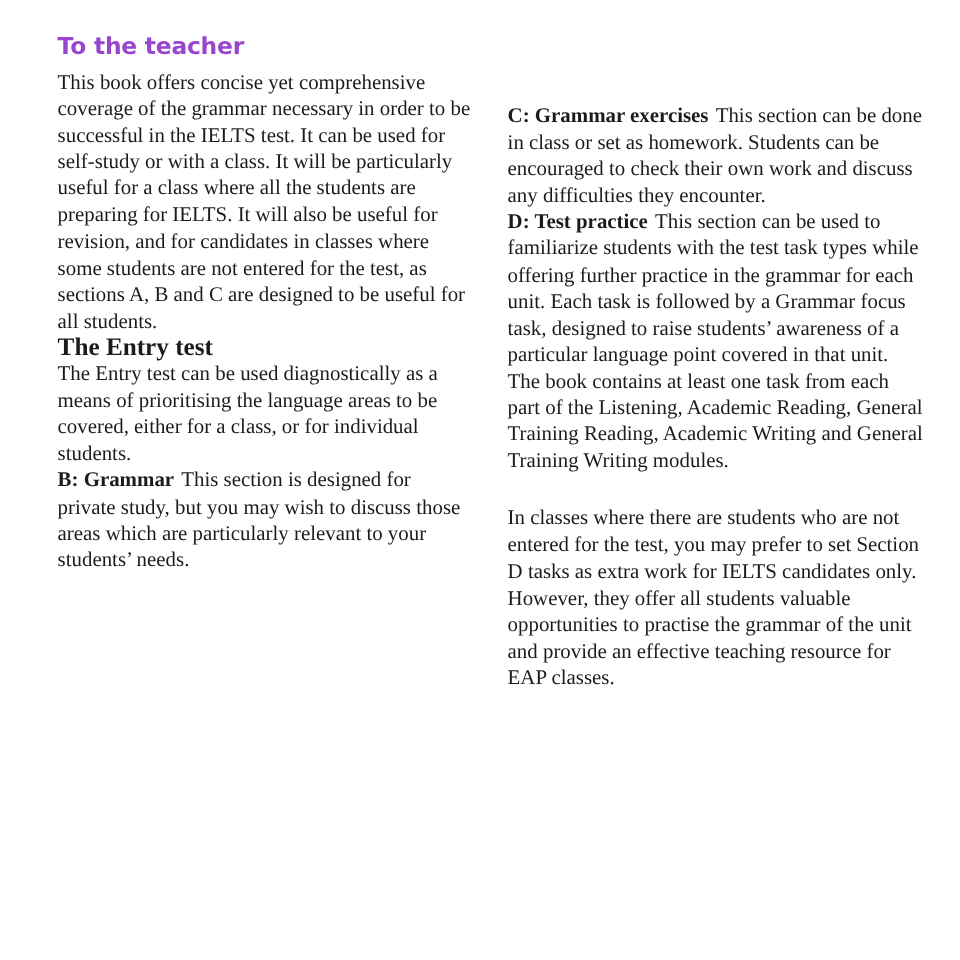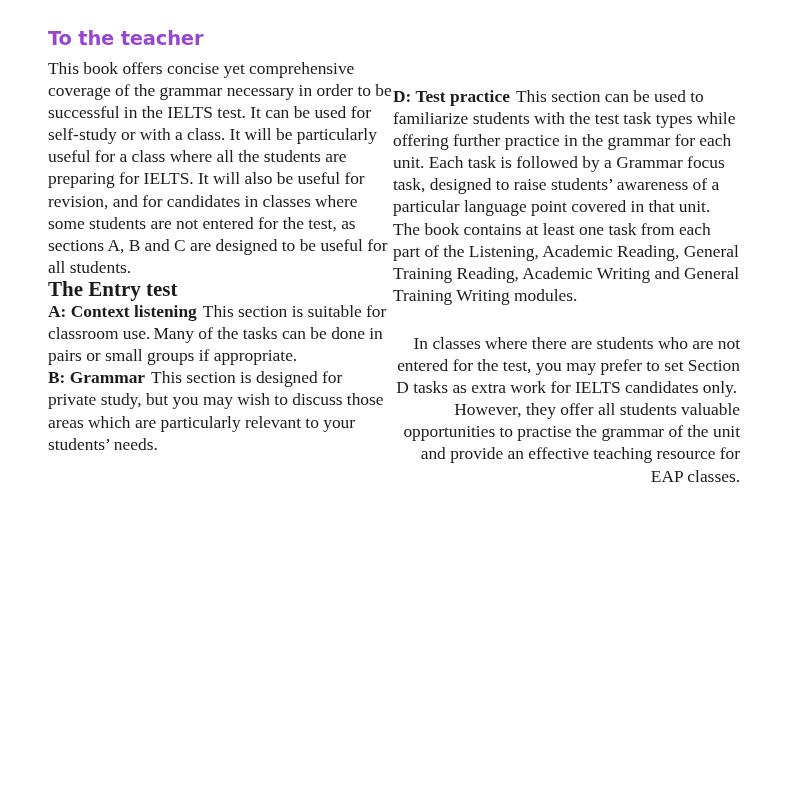--- a/index.html
+++ b/index.html
@@ -18,20 +18,21 @@
   .page {
     position: relative;
     width: 800px;
     height: 592px;
     box-sizing: border-box;
     padding: 28px 22px 0 48px;
   }
 
   .columns {
     display: flex;
+    gap: 30px;
     align-items: flex-start;
   }
 
   .col {
     width: 345px;
     flex: 0 0 345px;
   }
   .col.right {
     width: 347px;
     flex: 0 0 347px;
@@ -59,21 +60,20 @@
 
   p.body + p.body {
   }
 
   p.body.tight {
     margin-top: 0;
   }
 
   p.body.wide-gap {
     margin-top: 26px;
-    text-align: right;
   }
 
   .subhead {
     font-weight: bold;
     display: block;
     font-size: 21px;
     line-height: 22.1px;
   }
 
   .runin {
@@ -97,35 +97,35 @@
 
   <h1 class="page-title">To the teacher</h1>
 
   <div class="columns">
 
     <div class="col left">
 
       <p class="body tight">This book offers concise yet comprehensive coverage of the grammar necessary in order to be successful in the IELTS test. It can be used for self-study or with a class. It will be particularly useful for a class where all the students are preparing for IELTS. It will also be useful for revision, and for candidates in classes where some students are not entered for the test, as sections A, B and C are designed to be useful for all students.</p>
 
       <p class="body">
-        <span class="subhead">The Entry test</span>
+        <span class="subhead">The Entry test</span><span>The Entry test can be used diagnostically as a means of prioritising the language areas to be covered, either for a class, or for individual students.</span>
       </p>
 
-      <p class="body">
-        <span class="runin">A: Context listening</span><span class="gap"></span><span>This section is suitable for classroom use.</span><span class="sgap"></span><span>Many of the tasks can be done in pairs or small groups if appropriate.</span>
-      </p>
 
       <p class="body">
         <span class="runin">B: Grammar</span><span class="gap"></span><span>This section is designed for private study, but you may wish to discuss those areas which are particularly relevant to your students’ needs.</span>
       </p>
 
     </div>
 
     <div class="col right">
 
+      <p class="body tight">
+        <span class="runin">C: Grammar exercises</span><span class="gap"></span><span>This section can be done in class or set as homework. Students can be encouraged to check their own work and discuss any difficulties they encounter.</span>
+      </p>
 
       <p class="body">
         <span class="runin">D: Test practice</span><span class="gap"></span><span>This section can be used to familiarize students with the test task types while offering further practice in the grammar for each unit. Each task is followed by a Grammar focus task, designed to raise students’ awareness of a particular language point covered in that unit. The book contains at least one task from each part of the Listening, Academic Reading, General Training Reading, Academic Writing and General Training Writing modules.</span>
       </p>
 
       <p class="body wide-gap">
         <span>In classes where there are students who are not entered for the test, you may prefer to set Section D tasks as extra work for IELTS candidates only.</span><span class="sgap"></span><span>However, they offer all students valuable opportunities to practise the grammar of the unit and provide an effective teaching resource for EAP classes.</span>
       </p>
 
     </div>

